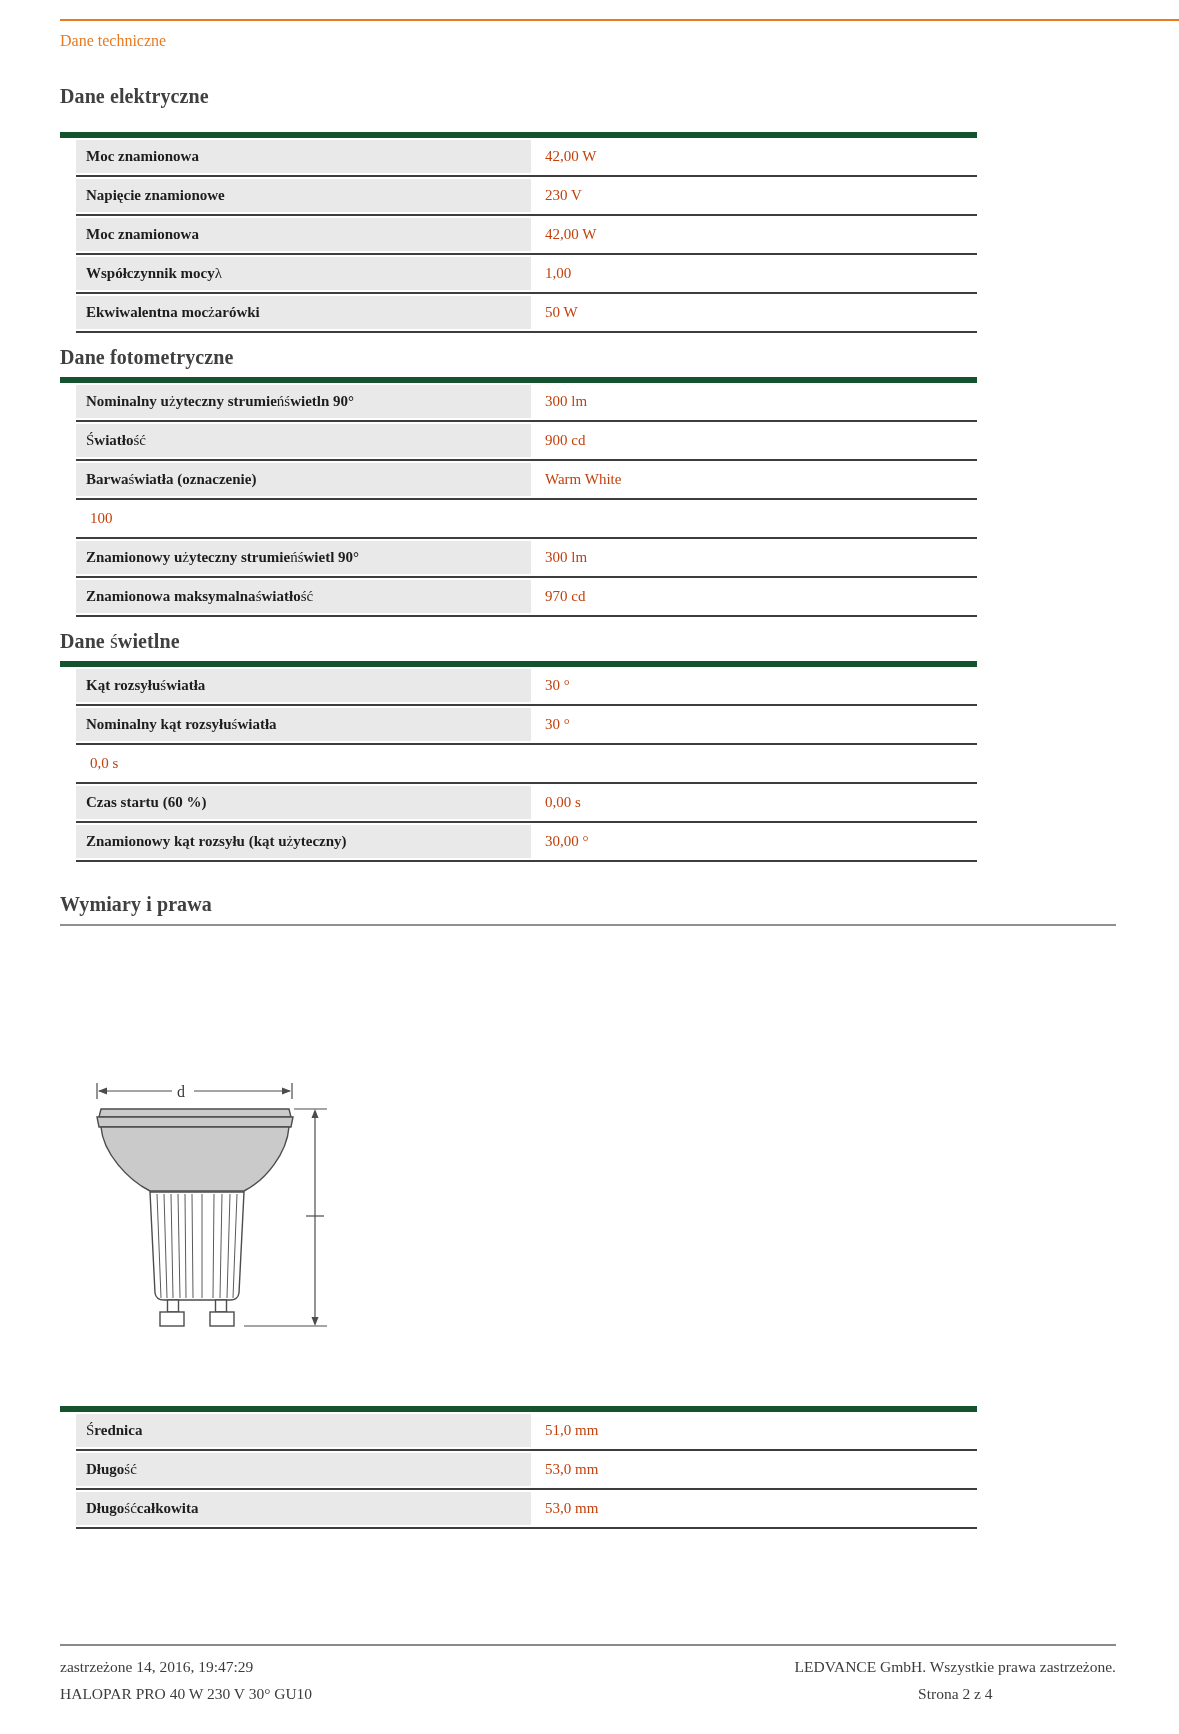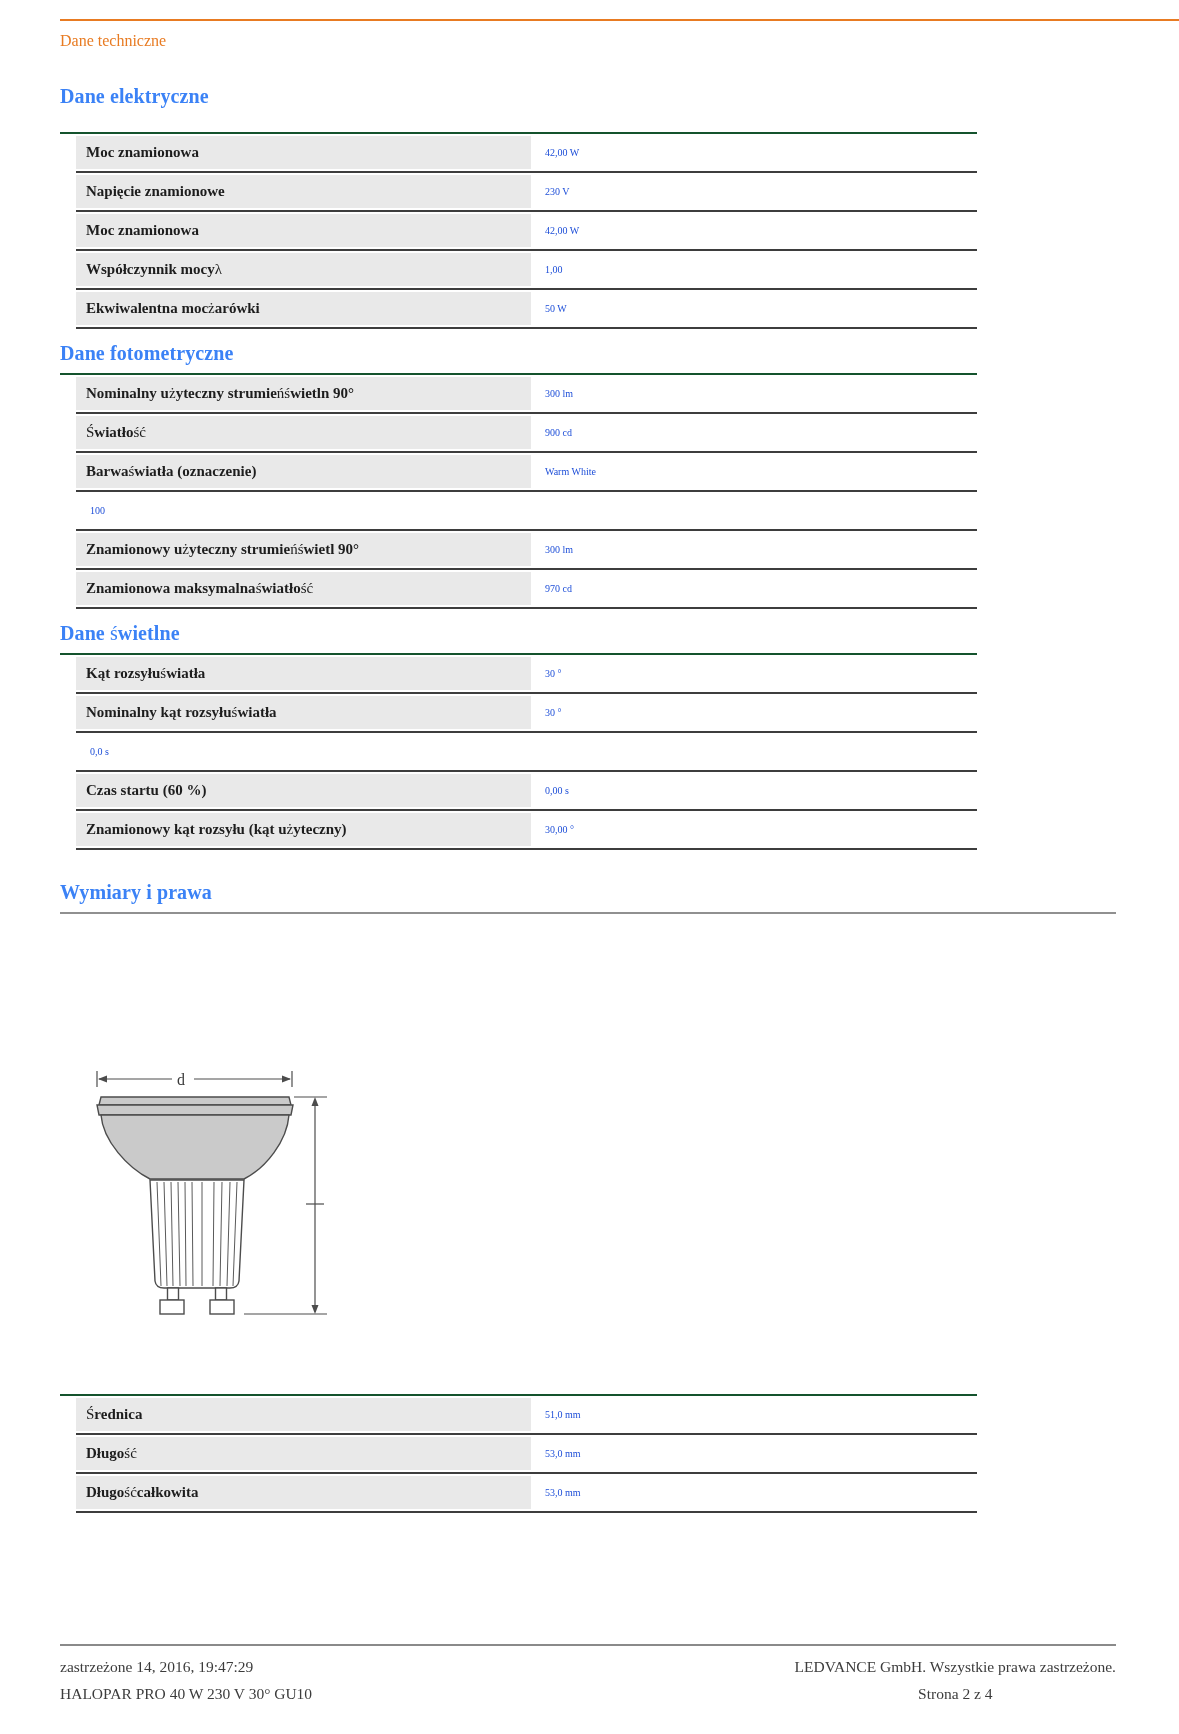--- a/index.html
+++ b/index.html
@@ -11,49 +11,49 @@
     font-family:Liberation Serif, serif;
     color:#1d1d1d;
     overflow:hidden;
     background:#ffffff;
     margin-left:32px;
   }
   .top-rule{margin-top:19px;height:2px;width:1123px;background:#e87b22;}
   .tab-label{margin-top:9px;font-size:16px;line-height:22px;color:#e87b22;}
   .sec-title{
     margin:0;margin-top:32px;
-    font-size:20px;line-height:24px;font-weight:bold;color:#3b82f6;
+    font-size:20px;line-height:24px;font-weight:bold;color:#404040;
     letter-spacing:.1px;
   }
   #content section:nth-child(2) .sec-title{margin-top:12px;}
   #content section:nth-child(3) .sec-title{margin-top:12px;}
   #content section:nth-child(4) .sec-title{margin-top:30px;}
   .dtable{
     margin-top:24px;width:901px;
-    border-top:2px solid #14532d;
+    border-top:6px solid #14532d;
     padding-left:16px;
   }
   #content section:nth-child(2) .dtable,
   #content section:nth-child(3) .dtable{margin-top:8px;}
   #content section:nth-child(4) .dtable{margin-top:50px;}
   .trow{
     display:flex;align-items:center;
     height:37px;border-bottom:2px solid #3d3d3d;
   }
   .tlabel{
     width:455px;height:100%;
     background:#e9e9e9;
     box-shadow:inset 0 2px 0 #ffffff, inset 0 -2px 0 #ffffff;
     display:flex;align-items:center;
     box-sizing:border-box;padding-left:10px;
     font-size:15px;font-weight:bold;color:#1d1d1d;
   }
   .tvalue{
     flex:1;padding-left:14px;
-    font-size:10px;color:#1d4ed8;
+    font-size:15px;color:#c2410c;
   }
   .lt{font-weight:400;}
   .sec-rule{margin-top:8px;height:2px;width:1056px;background:#909090;}
   .diagram-block svg{display:block;margin-top:130px;margin-left:12px;}
   .footer{
     position:absolute;left:28px;top:1644px;width:1056px;
     font-size:15.5px;color:#3c3c3c;
   }
   .footer-rule{height:2px;background:#8a8a8a;}
   .footer-cols{display:flex;justify-content:space-between;margin-top:7px;}

